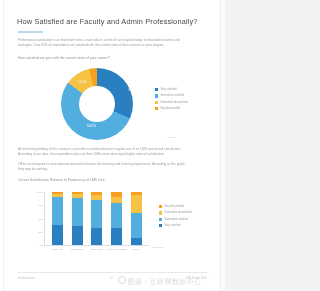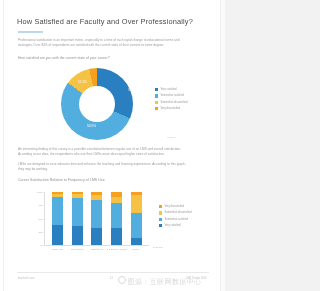--- a/index.html
+++ b/index.html
@@ -285,21 +285,21 @@
 </style>
 </head>
 <body>
 
 <div class="page">
   <div class="edge-left"></div>
   <div class="edge-right"></div>
 
   <div class="content">
 
-    <div class="title">How Satisfied are Faculty and Over Professionally?</div>
+    <div class="title">How Satisfied are Faculty and Admin Professionally?</div>
     <div class="rule"></div>
 
     <div class="para p1">Professional satisfaction is an important metric, especially in a time of such rapid change to educational norms and strategies. Over 84% of respondents are satisfied with the current state of their careers to some degree.</div>
     <div class="question">How satisfied are you with the current state of your career?</div>
 
     <div class="donut-wrap">
       <div class="donut" id="donut-ring" style="background: conic-gradient(rgb(42, 127, 193) 0deg, rgb(42, 127, 193) 113.4deg, rgb(83, 174, 224) 113.4deg, rgb(83, 174, 224) 306deg, rgb(245, 194, 67) 306deg, rgb(245, 194, 67) 347.4deg, rgb(245, 160, 30) 347.4deg, rgb(245, 160, 30) 360deg);">
         <div class="donut-hole"></div>
       </div>
       <div class="donut-lbl l-very">31.5%</div>

